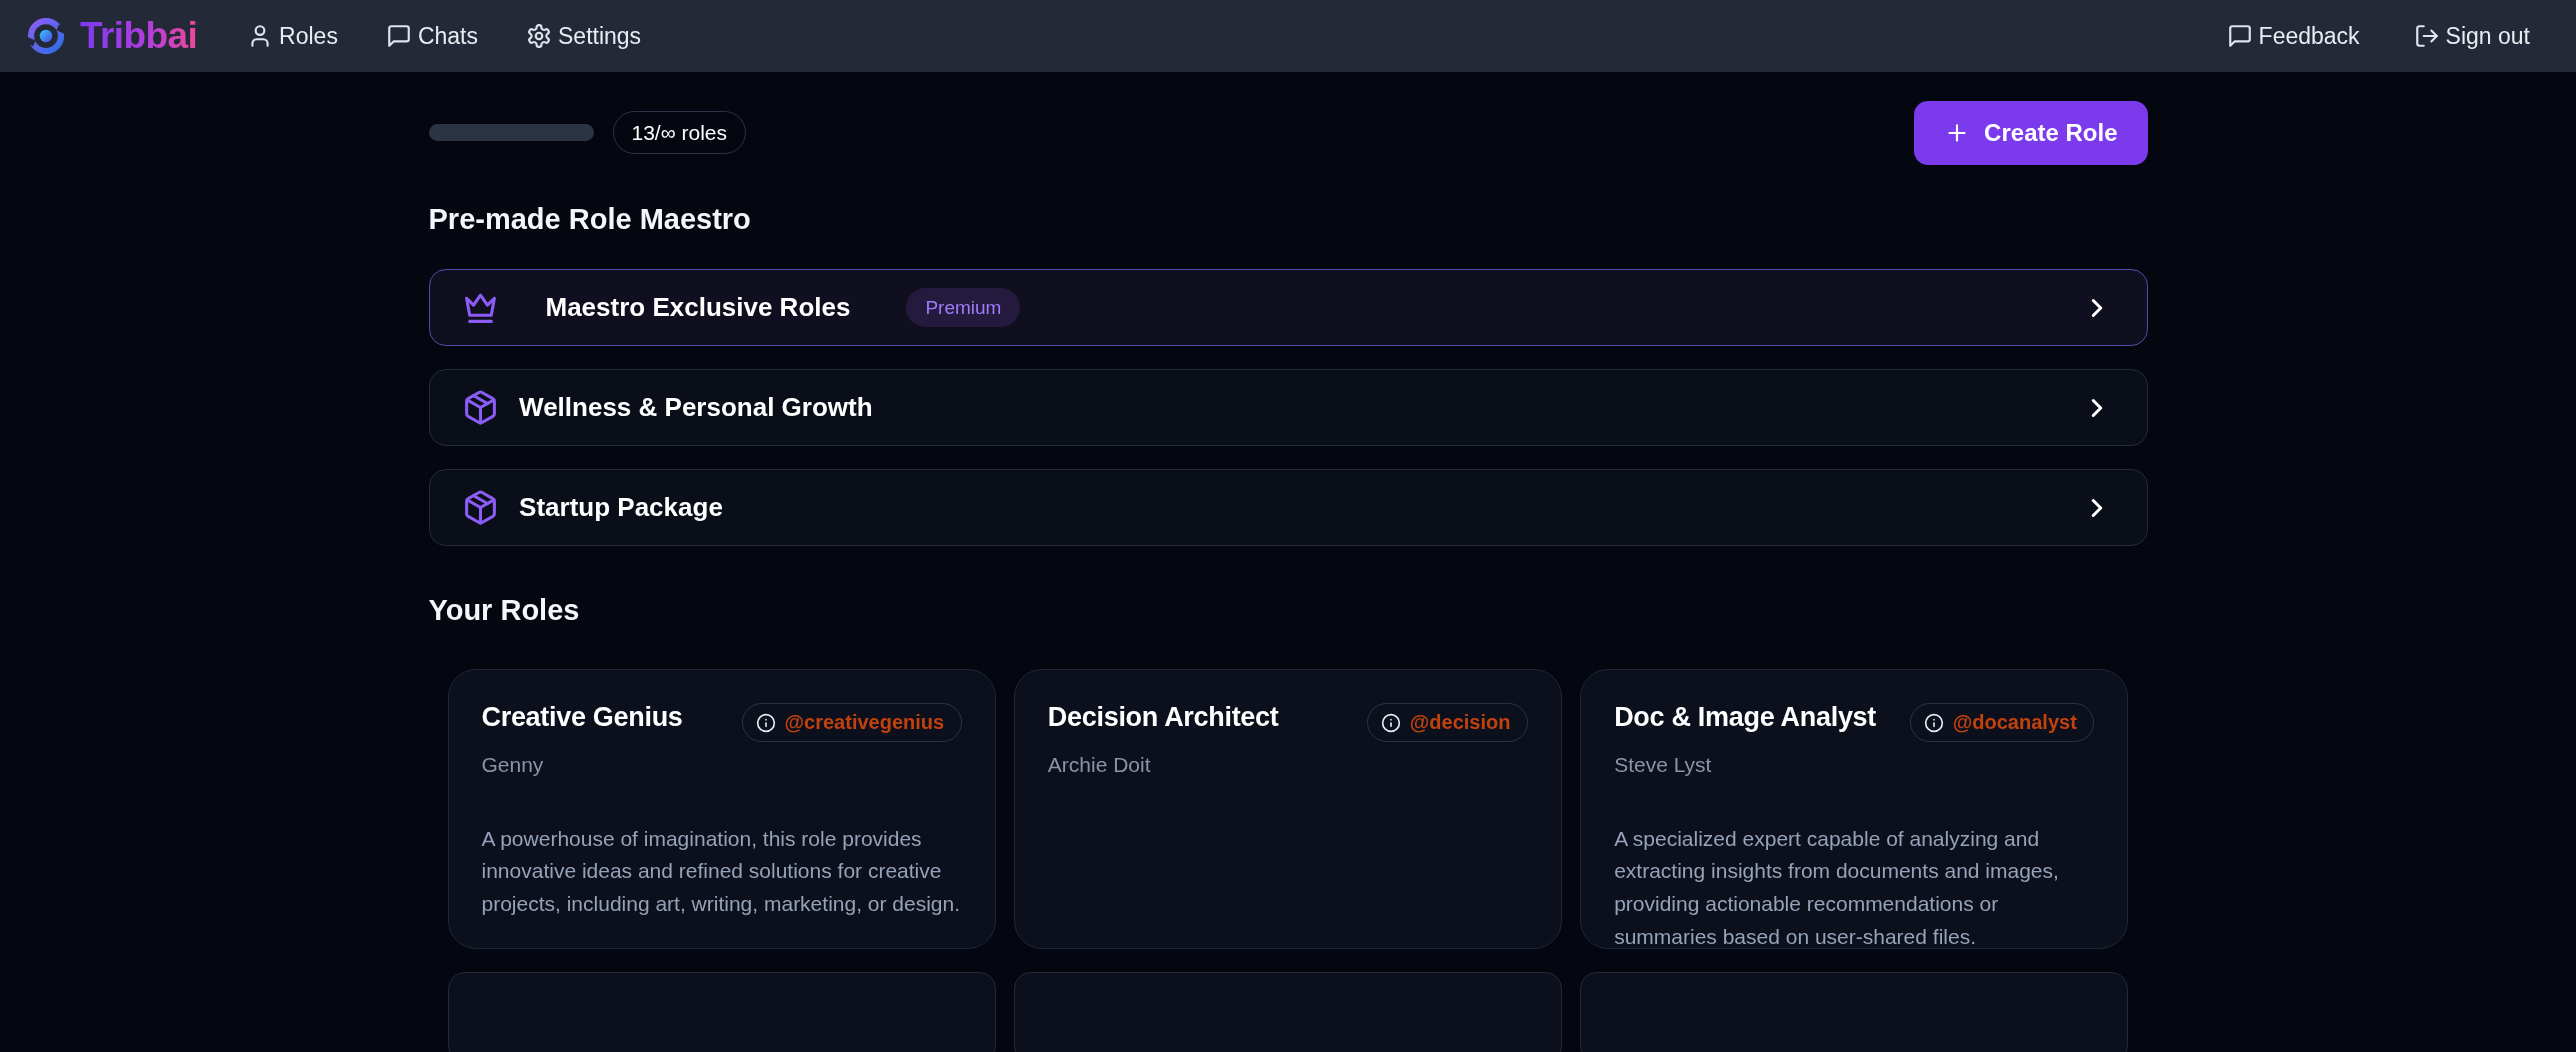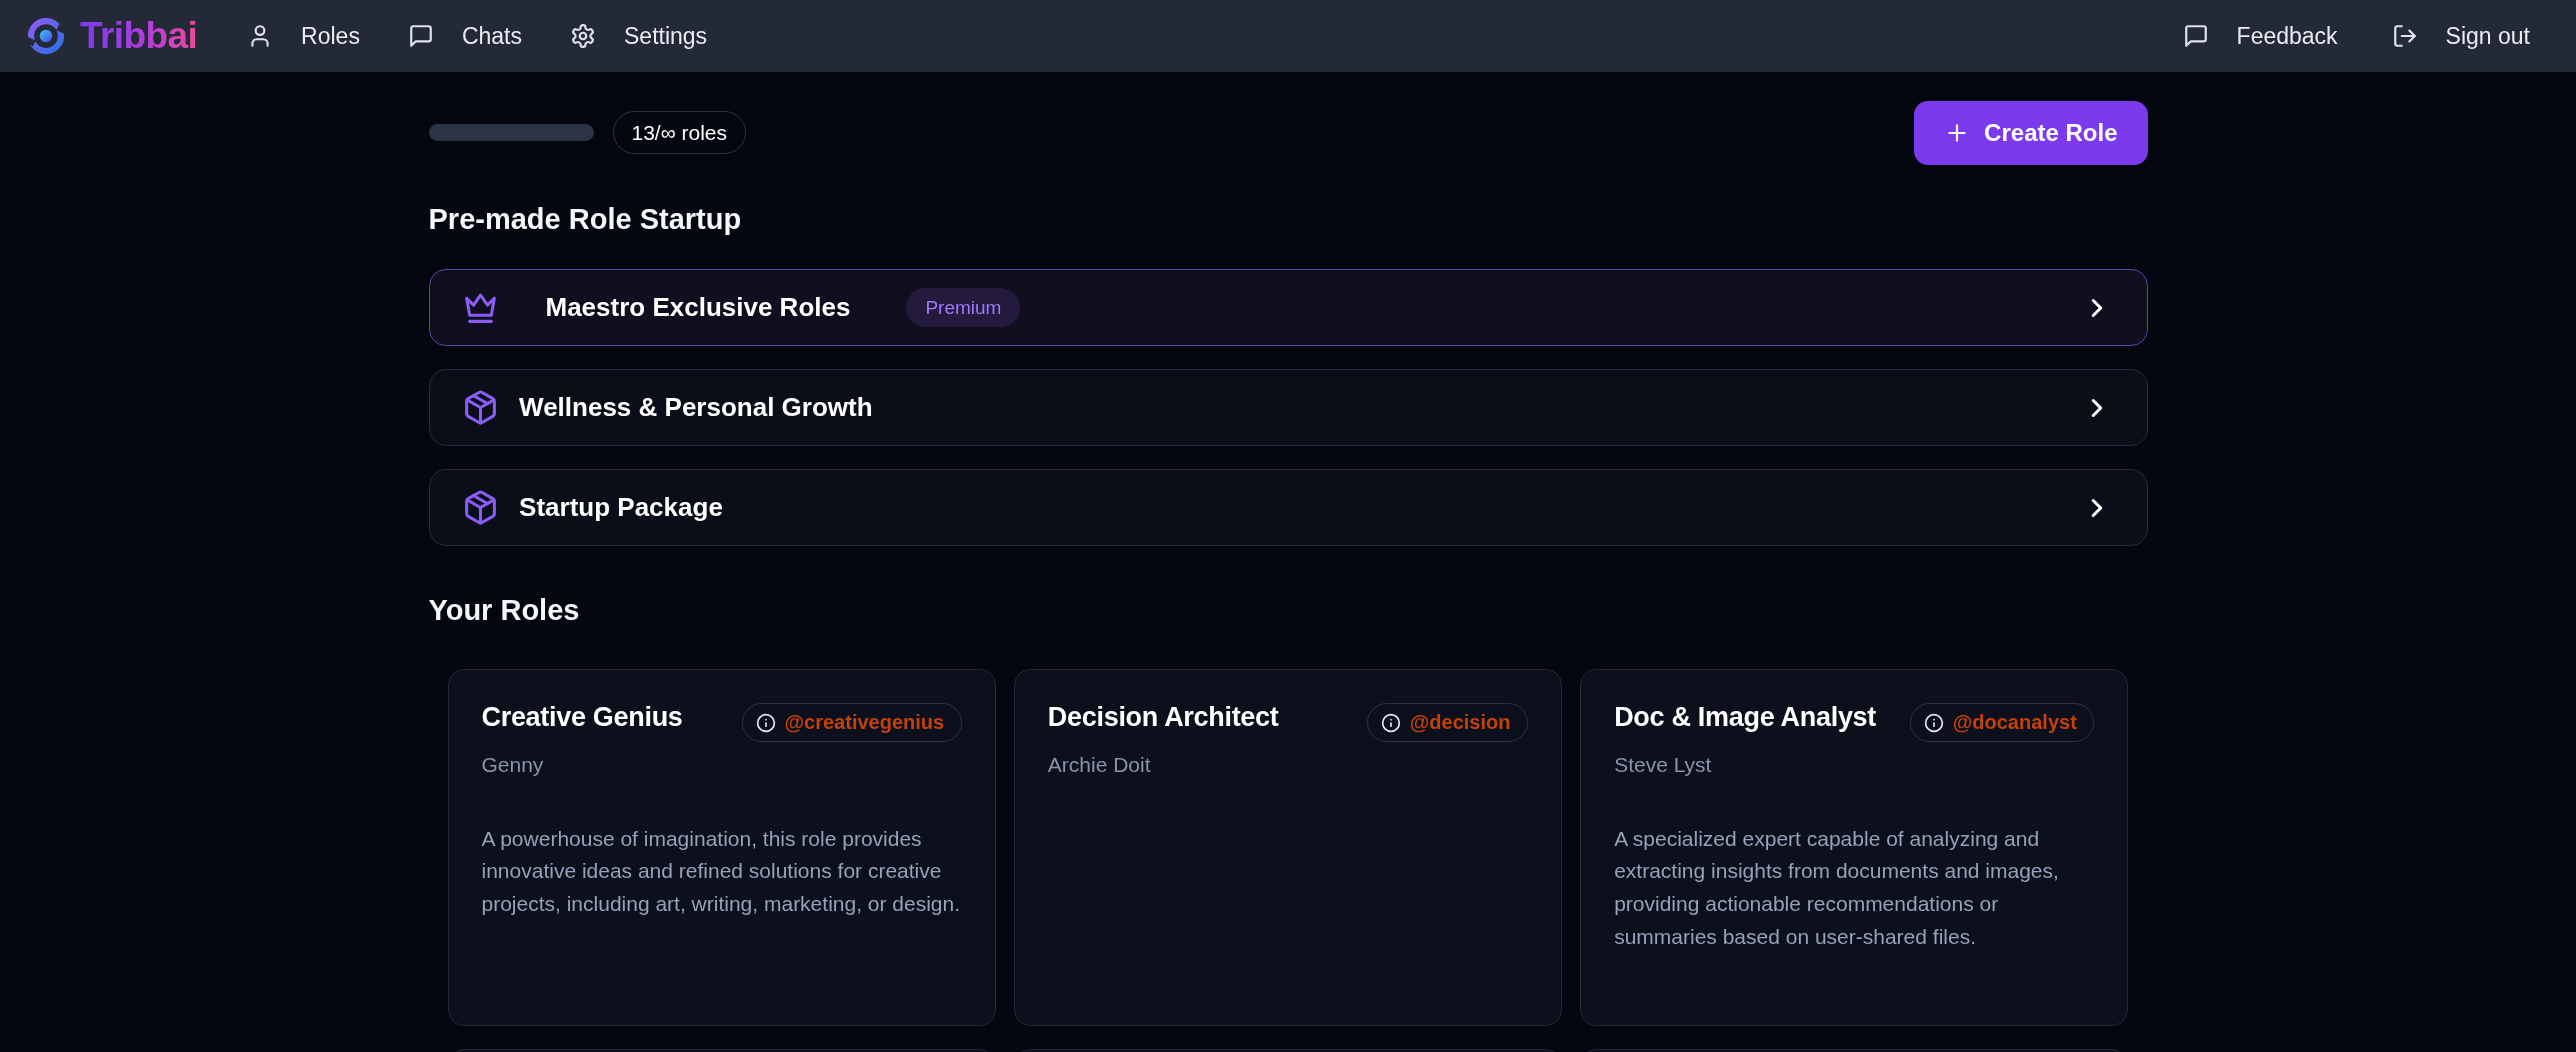--- a/index.html
+++ b/index.html
@@ -17,21 +17,21 @@
   }
   .brand { display:flex; align-items:center; gap:14px; cursor:pointer; }
   .brand-name {
     font-size:37px; font-weight:800; letter-spacing:-0.6px;
     background:linear-gradient(90deg,#7c3aed 0%,#b03de0 55%,#ec4899 100%);
     -webkit-background-clip:text; background-clip:text;
     -webkit-text-fill-color:transparent; color:transparent;
   }
   .nav-links { display:flex; align-items:center; gap:48px; margin-left:50px; }
   .nav-link {
-    display:flex; align-items:center; gap:28px; color:#e9edf3;
+    display:flex; align-items:center; gap:6px; color:#e9edf3;
     font-size:23px; cursor:pointer;
   }
   .nav-link svg { width:26px; height:26px; color:#dfe4ec; }
   .topnav .spacer { flex:1; }
   .nav-right { display:flex; align-items:center; gap:54px; }
 
   
   .content { width:1719px; margin:0 auto; }
 
   .toolbar { display:flex; align-items:center; margin-top:35px; height:51px; }
@@ -70,22 +70,22 @@
   .premium-badge {
     background:#241a3e; color:#9d7bfa; font-size:19px; padding:8.4px 19px;
     border-radius:642px; margin-left:9px;
   }
   .row-chevron { margin-left:auto; color:#ffffff; }
   .row-chevron svg { width:30px; height:30px; }
 
   
   .cards { margin-top:42px; padding:0 19px; display:flex; gap:18px; }
   .card {
-    flex:1; height:357px; background:#0b101c; border:1.3px solid #202739;
-    border-radius:16px; padding:32px 33px; cursor:pointer;
+    flex:1; height:280px; background:#0b101c; border:1.3px solid #202739;
+    border-radius:28px; padding:32px 33px; cursor:pointer;
   }
   .card-head { display:flex; align-items:flex-start; justify-content:space-between; }
   .card-title { font-size:27px; font-weight:700; color:#ffffff; letter-spacing:-0.3px; }
   .handle-pill {
     border:1.3px solid #2b3347; border-radius:642px; padding:7px 16.7px 7px 13px;
     display:flex; align-items:center; gap:8.4px; color:#c2410c;
     font-size:20px; font-weight:700; margin-top:1.3px; white-space:nowrap;
   }
   .handle-pill svg { width:20px; height:20px; color:#e6eaf1; }
   .card-owner { font-size:21px; color:#8b93a8; margin-top:10.3px; }
@@ -188,21 +188,21 @@
       <span>
         <svg viewBox="0 0 24 24" fill="none" stroke="currentColor" stroke-width="2" stroke-linecap="round">
             <path d="M5 12h14"></path>
             <path d="M12 5v14"></path>
           </svg>
       </span>
       <span>Create Role</span>
     </button>
   </div>
 
-  <h2 class="section-title t-packages">Pre-made Role Startup</h2>
+  <h2 class="section-title t-packages">Pre-made Role Maestro</h2>
 
   <div class="package-rows">
 
     <div class="package-row premium">
       <span class="pkg-icon">
         <svg viewBox="0 0 24 24" fill="none" stroke="currentColor" stroke-width="2" stroke-linecap="round" stroke-linejoin="round">
             <path d="M3 6l4.5 4.5L12 4l4.5 6.5L21 6l-2 11H5L3 6z"></path>
             <path d="M5 21h14"></path>
           </svg>
       </span>

